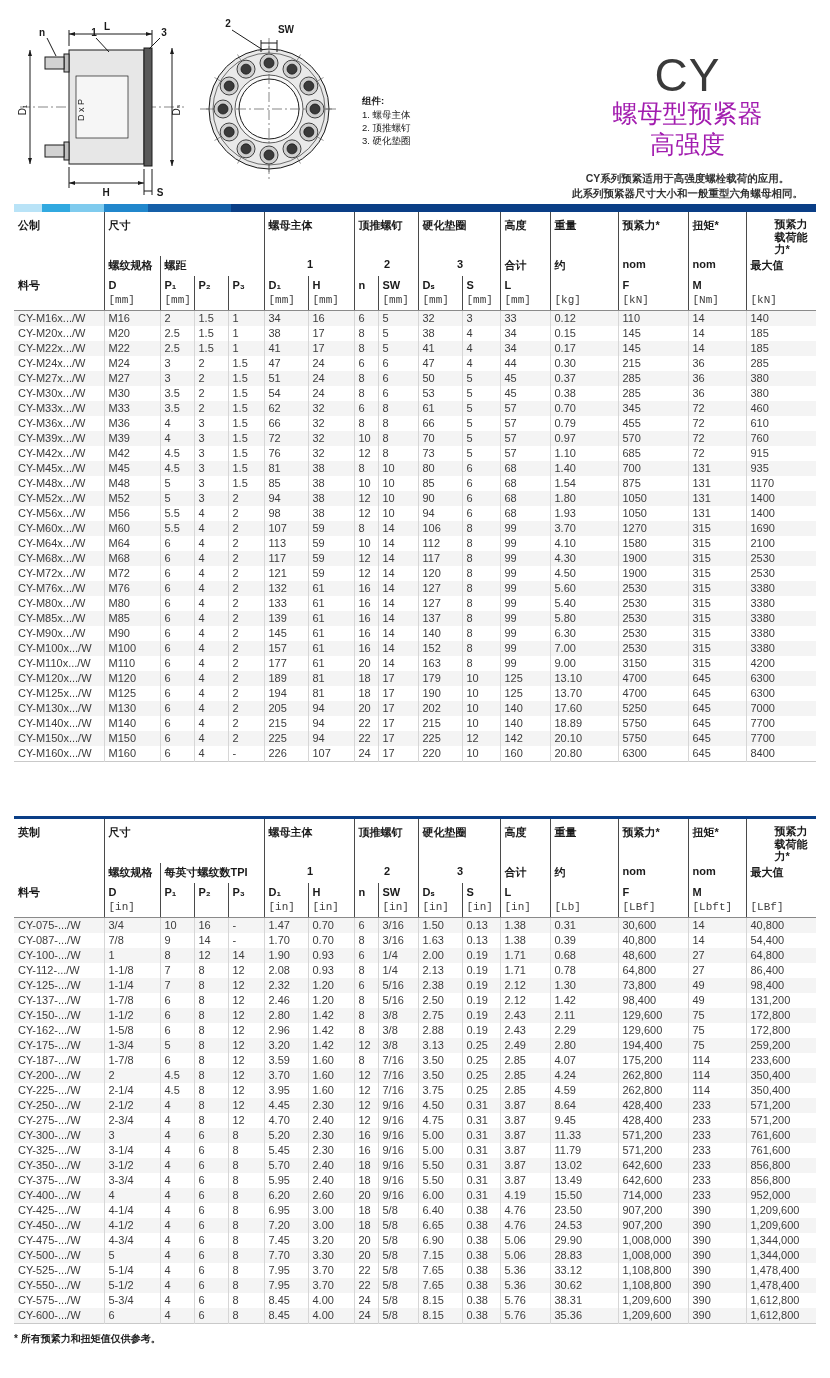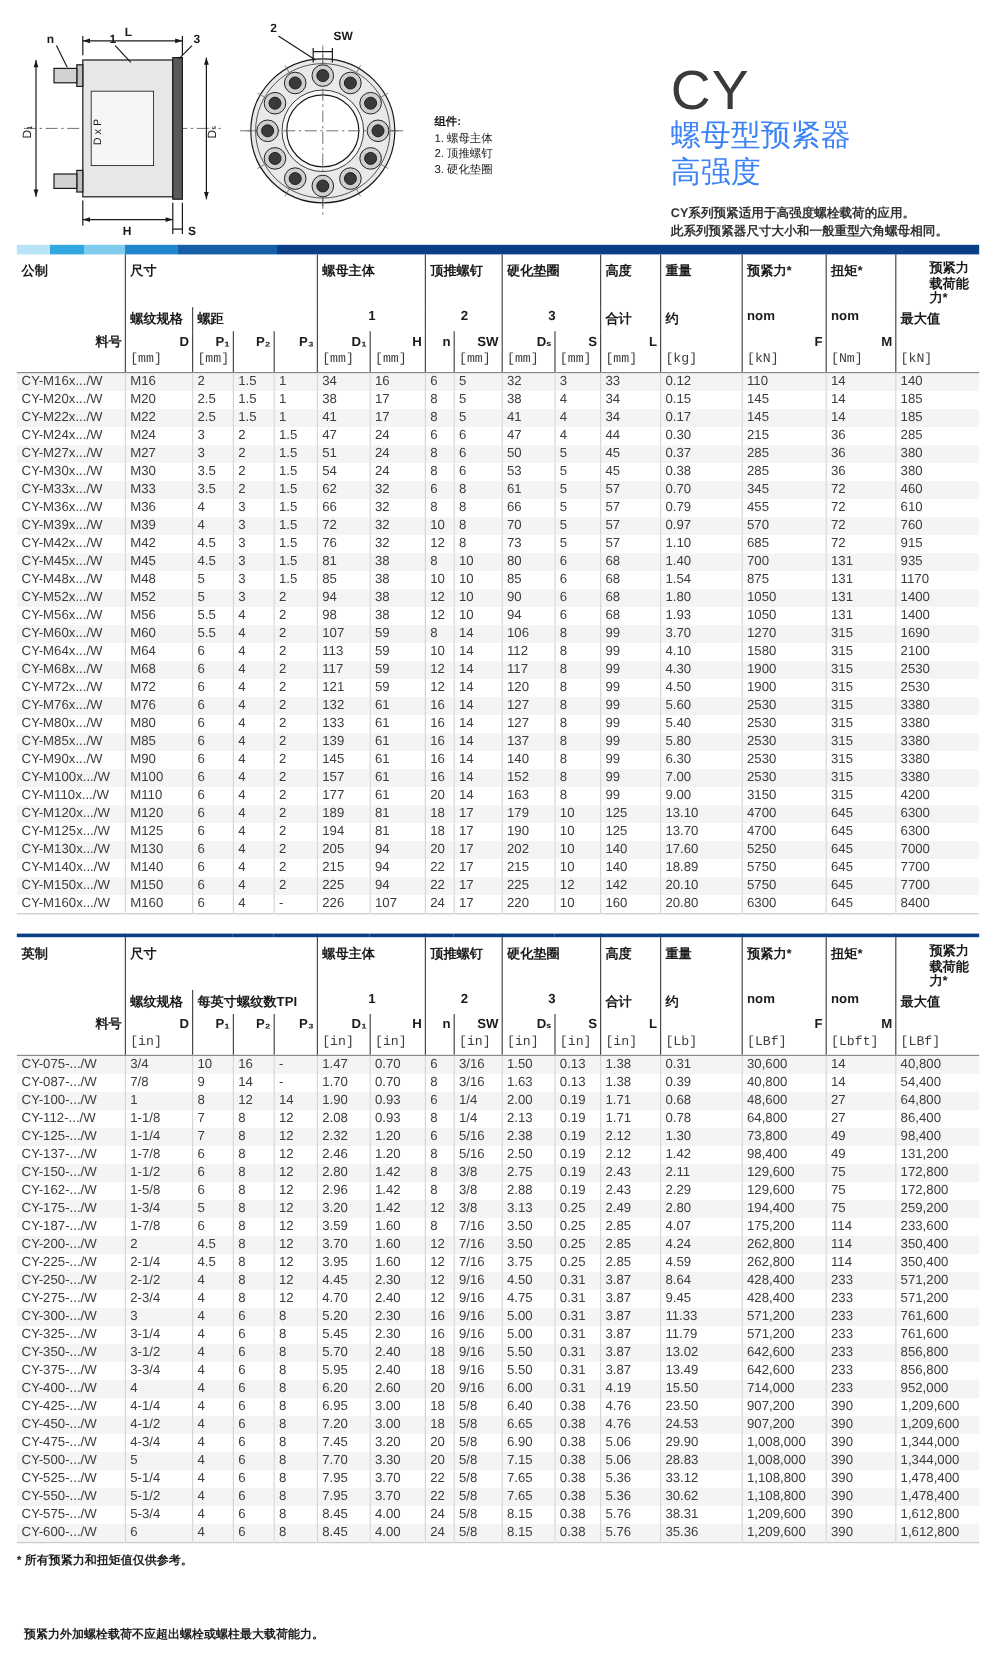--- a/index.html
+++ b/index.html
@@ -2,40 +2,40 @@
 <html><head>
 <meta charset="utf-8">
 <style>
   html,body{margin:0;padding:0;background:#ffffff;}
   body{font-family:"Liberation Sans","DejaVu Sans",sans-serif;color:#3c3c3c;width:830px;}
   .page{width:802px;padding:0 14px;margin:0 auto;}
 
   
   .top{display:flex;align-items:flex-start;margin-top:12px;height:192px;}
   .drawing-wrap{flex:0 0 545px;}
-  .title-block{flex:1;text-align:left;padding-top:40px;}
+  .title-block{flex:1;text-align:center;padding-top:40px;}
   .brand{font-size:46px;line-height:1;color:#3a3a3a;font-weight:400;letter-spacing:1px;}
-  .subtitle{font-size:25px;line-height:1.25;color:#3b82f6;font-weight:400;}
+  .subtitle{font-size:25px;line-height:1.25;color:#a21caf;font-weight:400;}
   .desc{margin-top:10px;font-size:10.5px;font-weight:bold;color:#333;line-height:1.5;}
 
   
   .grad-bar{height:8px;background:linear-gradient(to right,
       #b9e3f7 0 3.5%, #31a9e0 3.5% 7%, #7fcbee 7% 11.2%,
       #2187cc 11.2% 16.7%, #155fa8 16.7% 27%, #0a3e86 27% 100%);}
   table{border-collapse:collapse;table-layout:fixed;width:802px;font-size:11px;}
-  table.imperial{border-top:3px solid #0a3e86;}
+  table.imperial{border-top:3px solid #0a3e86;margin-top:38px;}
   thead th{text-align:left;vertical-align:top;font-weight:bold;color:#1a1a1a;
            padding:2px 2px 0 4px;white-space:nowrap;overflow:visible;}
   thead tr.r1 th{height:20px;padding-top:6px;}
   thead tr.r2 th{height:18px;}
   thead tr.r3 th{height:32px;border-bottom:1px solid #8a8a8a;}
   thead th.wrap{white-space:normal;line-height:1.15;padding-left:28px;}
   thead .bl{border-left:1px solid #4a4a4a;}
   thead .ctr{text-align:center;}
-  .sym{height:15px;line-height:15px;text-align:right;}
+  .sym{height:15px;line-height:15px;}
   .unit{height:14px;line-height:14px;font-weight:400;color:#3c3c3c;font-family:Liberation Mono, monospace;}
   tbody td{height:15px;line-height:15px;padding:0 2px 0 4px;border-left:1px solid #d6d6d6;
            white-space:nowrap;overflow:hidden;color:#3c3c3c;}
   tbody td:first-child{border-left:none;}
   tbody tr:nth-child(odd){background:#f4f4f4;}
   table{border-bottom:1px solid #c9c9c9;}
   .tbl-gap{height:16px;}
 
   
   .notes{margin-top:8px;font-size:10px;color:#1f1f1f;line-height:1.4;font-weight:bold;}

